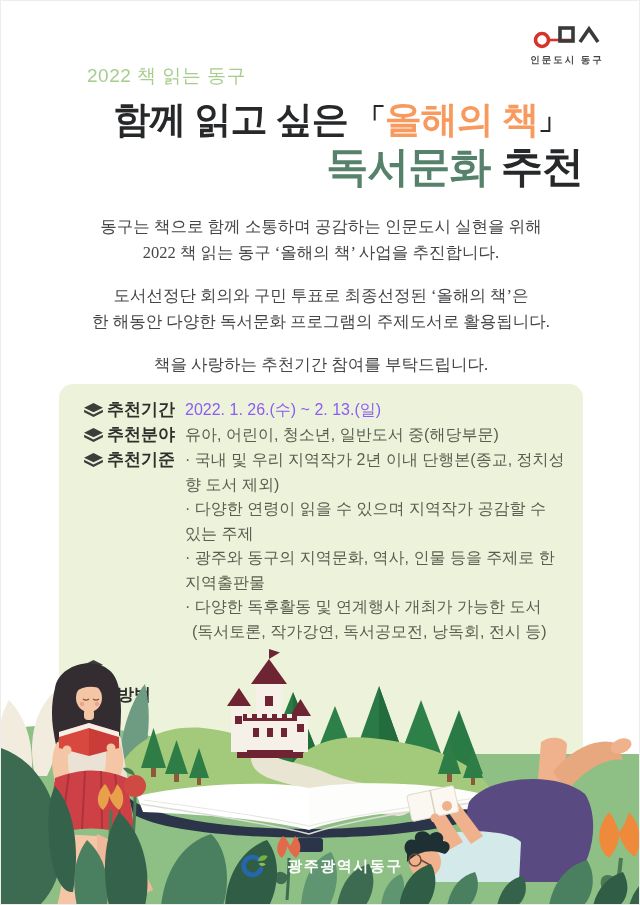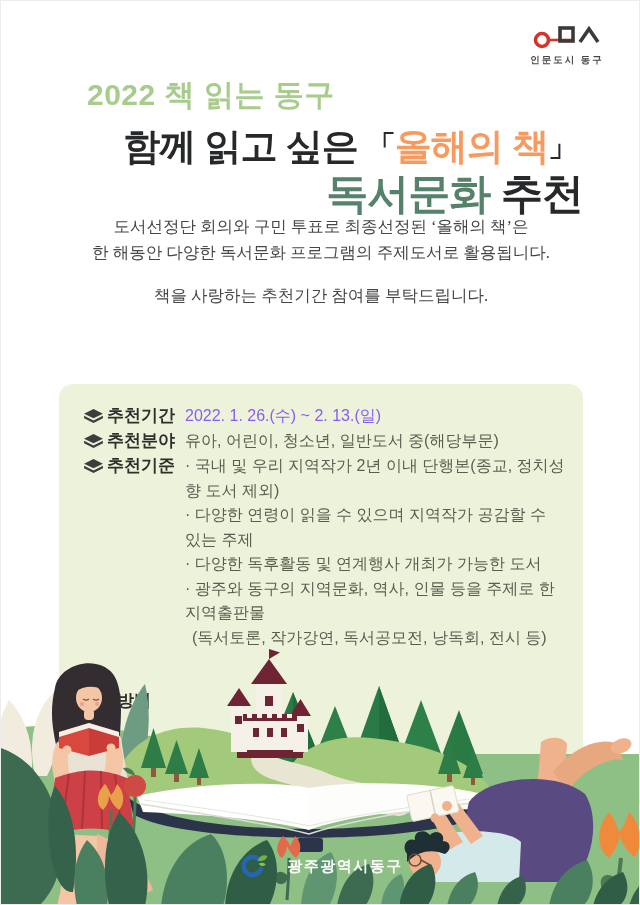--- a/index.html
+++ b/index.html
@@ -8,35 +8,35 @@
     font-family:"Liberation Sans",sans-serif;border:1px solid #ededed;box-sizing:border-box;
   }
 
   
   .top-logo{position:absolute;top:24px;right:26px;width:92px;text-align:center;}
   .top-logo svg{display:block;margin:0 auto 3px;}
   .top-logo-text{font-size:9.5px;color:#454545;letter-spacing:2px;font-weight:bold;white-space:nowrap;}
 
   
   .header{position:absolute;top:58px;left:80px;width:502px;text-align:right;}
-  .kicker{text-align:left;margin:16px 0 0 6px;font-size:30px;font-weight:700;color:#a7cc8c;letter-spacing:0.5px;}
-  .title1{margin:8px 7px 0;font-size:37px;font-weight:800;color:#26282a;letter-spacing:-1px;line-height:1.22;}
+  .kicker{text-align:left;margin:4px 0 0 6px;font-size:19px;font-weight:400;color:#a7cc8c;letter-spacing:0.5px;}
+  .title1{margin:8px 17px 0;font-size:37px;font-weight:800;color:#26282a;letter-spacing:-1px;line-height:1.22;}
   .title1 .hl{color:#f8995d;}
   .title1 .bracket{font-size:0.78em;position:relative;top:-3px;font-weight:700;}
   .title2{margin:1px 0 0;font-size:42px;font-weight:800;color:#26282a;letter-spacing:-1px;line-height:1.15;}
   .title2 .green{color:#56816b;}
 
   
   .intro{position:absolute;top:213px;left:0;width:640px;text-align:center;
     font-family:"Liberation Serif","DejaVu Serif",serif;font-size:16.5px;color:#46464a;line-height:26px;}
   .intro p{margin:0 0 17px;}
 
   
   .info-box{position:absolute;top:383px;left:58px;width:524px;background:#edf3da;border-radius:14px;
-    padding:20px 18px 14px 24px;box-sizing:border-box;}
+    padding:14px 18px 14px 24px;box-sizing:border-box;}
   .row{display:flex;align-items:flex-start;margin-bottom:1px;}
   .row.gap{margin-top:11px;flex-direction:column;}
   .row .icon{flex:0 0 24px;margin-top:4px;}
   .row .label{flex:0 0 70px;font-size:17px;font-weight:bold;color:#2c2f2b;line-height:24px;
     text-align:justify;text-align-last:justify;margin-right:8px;}
   .row .value{flex:1;font-size:16px;color:#5a5e51;line-height:24px;}
   .row .value.red{color:#8b5cf6;}
   .bullets div{line-height:24.5px;}
   .bullets .paren{padding-left:7px;}
 
@@ -63,20 +63,21 @@
     <div class="top-logo-text">인문도시 동구</div>
   </div>
 
   <div class="header">
     <div class="kicker">2022 책 읽는 동구</div>
     <h1 class="title1"><span>함께 읽고 싶은 </span><span class="bracket">「</span><span class="hl">올해의 책</span><span class="bracket">」</span></h1>
     <h1 class="title2"><span class="green">독서문화</span><span> 추천</span></h1>
   </div>
 
   <div class="intro">
+    <p><span>동구는 책으로 함께 소통하며 공감하는 인문도시 실현을 위해</span><br><span>2022 책 읽는 동구 ‘올해의 책’ 사업을 추진합니다.</span></p>
     <p><span>도서선정단 회의와 구민 투표로 최종선정된 ‘올해의 책’은</span><br><span>한 해동안 다양한 독서문화 프로그램의 주제도서로 활용됩니다.</span></p>
     <p><span>책을 사랑하는 추천기간 참여를 부탁드립니다.</span></p>
   </div>
 
   <div class="info-box">
 
     <div class="row">
       <span class="icon">
         <svg width="21" height="16" viewBox="0 0 22 17">
             <g fill="#3b3e3a">
@@ -108,22 +109,22 @@
             <g fill="#3b3e3a">
               <path d="M11 1 L21 6 L11 11 L1 6 Z"></path>
               <path d="M1 8.2 L11 13.2 L21 8.2 L21 11 L11 16 L1 11 Z"></path>
             </g>
           </svg>
       </span>
       <span class="label">추천기준</span>
       <span class="value bullets">
         <div>· 국내 및 우리 지역작가 2년 이내 단행본(종교, 정치성향 도서 제외)</div>
         <div>· 다양한 연령이 읽을 수 있으며 지역작가 공감할 수 있는 주제</div>
+        <div>· 광주와 동구의 지역문화, 역사, 인물 등을 주제로 한 지역출판물</div>
         <div>· 다양한 독후활동 및 연계행사 개최가 가능한 도서</div>
-        <div>· 광주와 동구의 지역문화, 역사, 인물 등을 주제로 한 지역출판물</div>
         <div class="paren">(독서토론, 작가강연, 독서공모전, 낭독회, 전시 등)</div>
       </span>
     </div>
 
     <div class="row gap">
       <span class="icon">
         <svg width="21" height="16" viewBox="0 0 22 17">
             <g fill="#3b3e3a">
               <path d="M11 1 L21 6 L11 11 L1 6 Z"></path>
               <path d="M1 8.2 L11 13.2 L21 8.2 L21 11 L11 16 L1 11 Z"></path>

